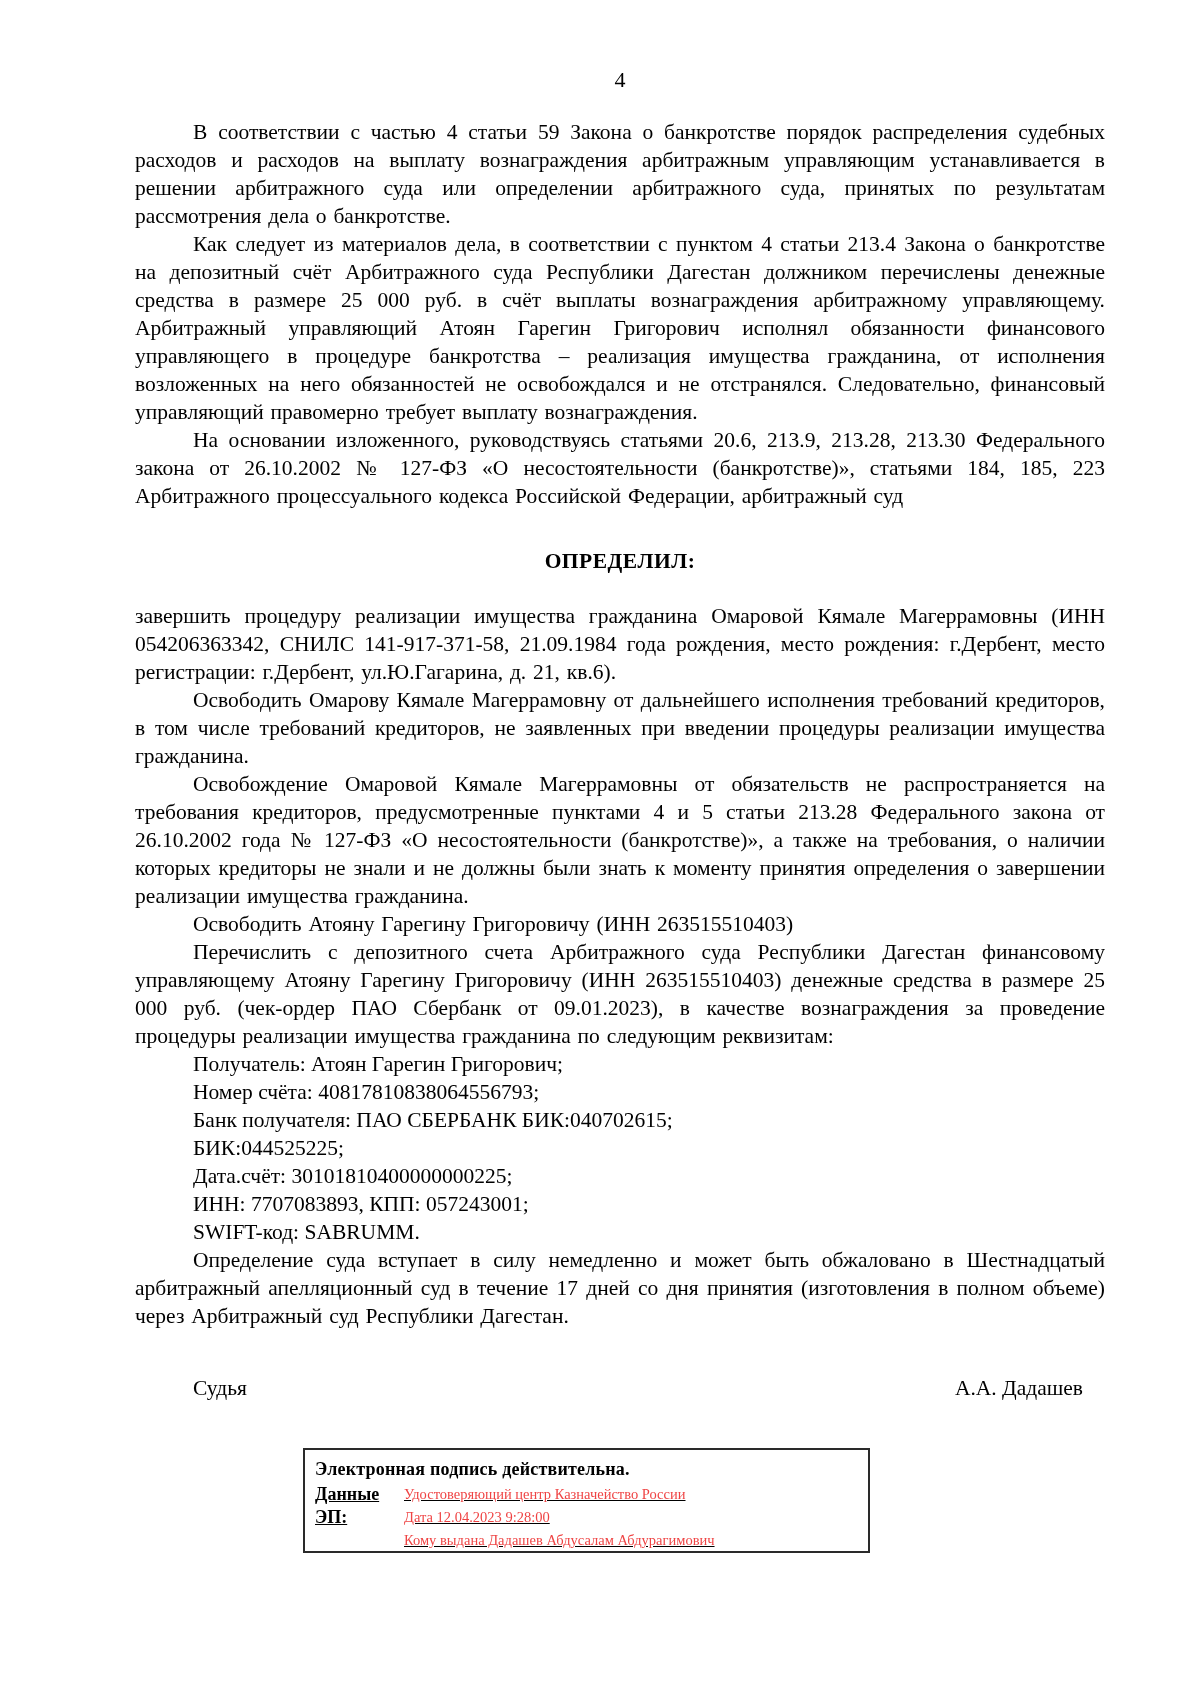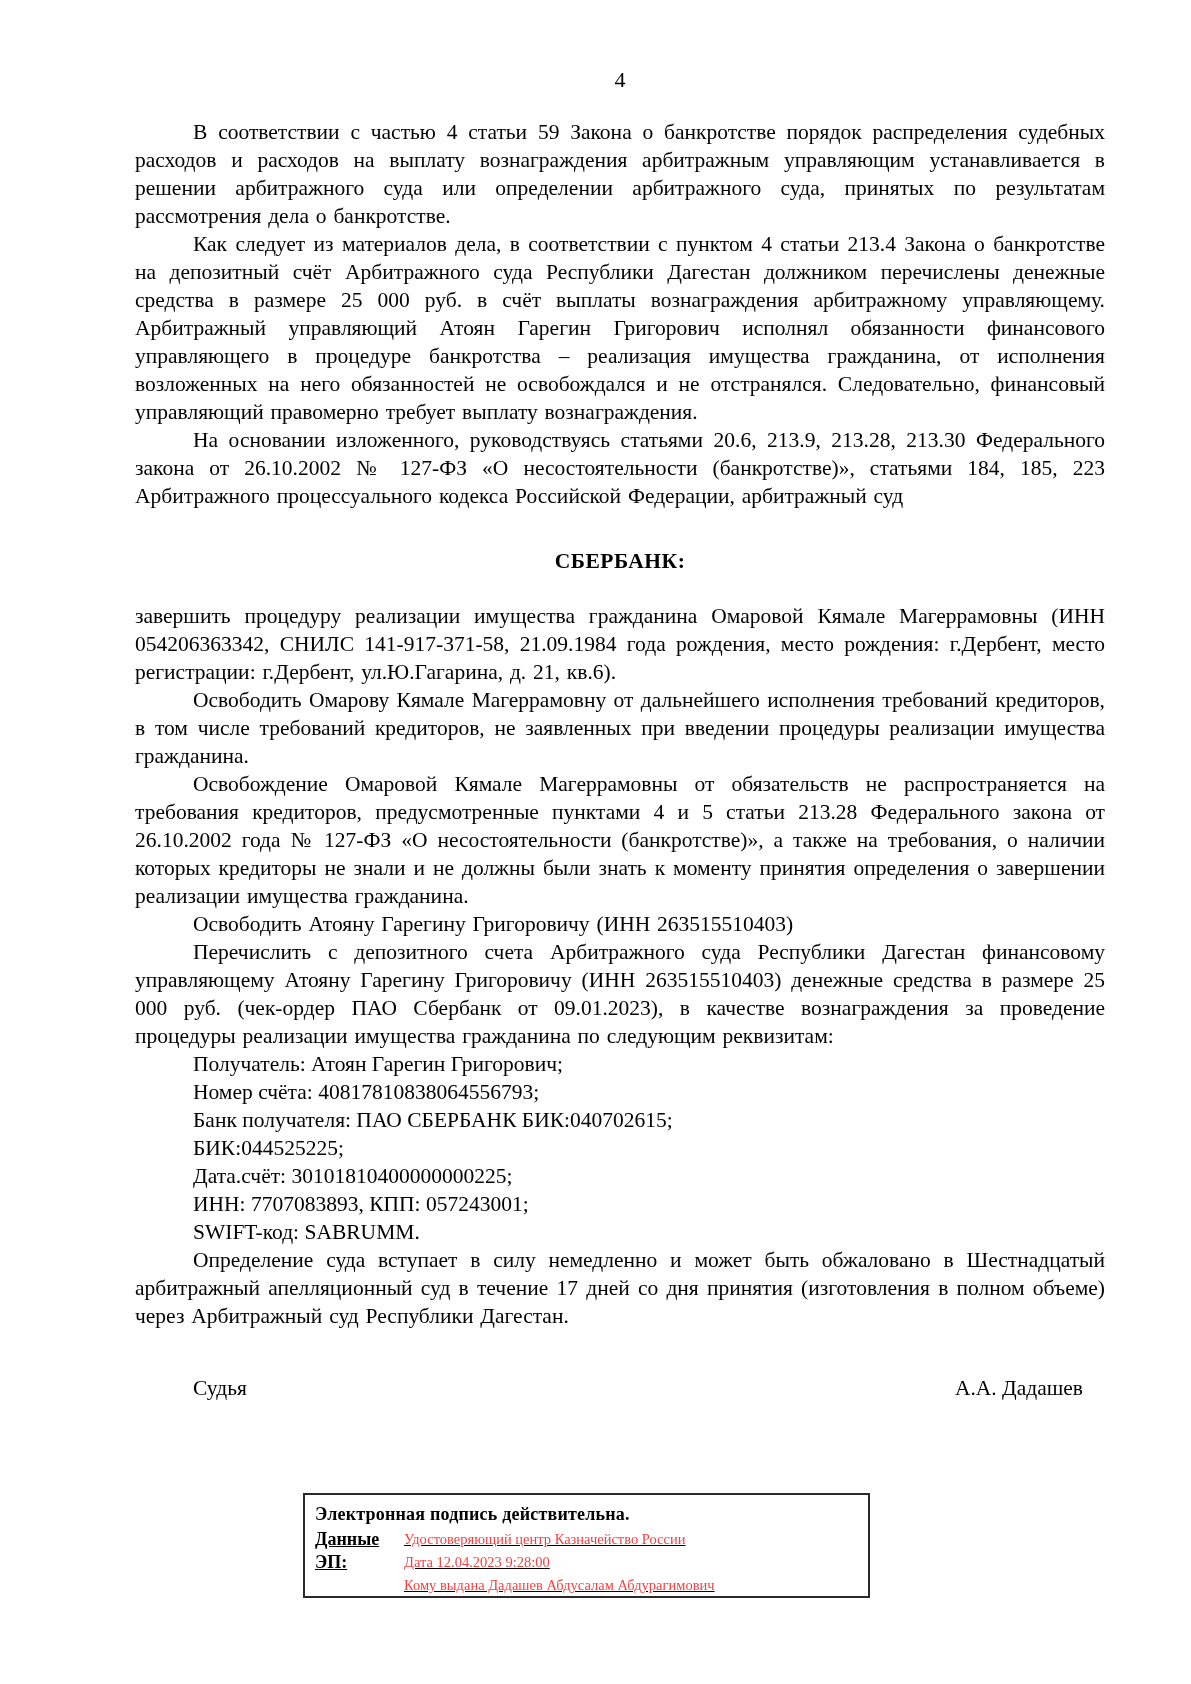--- a/index.html
+++ b/index.html
@@ -52,21 +52,21 @@
     padding-left: 58px;
     padding-right: 22px;
     display: flex;
     justify-content: space-between;
     font-size: 21.5px;
     line-height: 28px;
   }
   .esign-box {
     position: absolute;
     left: 303px;
-    top: 1493px;
+    top: 1448px;
     width: 567px;
     height: 105px;
     box-sizing: border-box;
     border: 2px solid #2a2a2a;
     padding: 8px 10px 6px 10px;
     background: #ffffff;
   }
   .esign-title {
     font-size: 18px;
     font-weight: bold;
@@ -96,21 +96,21 @@
 
 <div class="page">
   <div class="content">
 
     <div class="page-num">4</div>
 
     <p class="para indent">В соответствии с частью 4 статьи 59 Закона о банкротстве порядок распределения судебных расходов и расходов на выплату вознаграждения арбитражным управляющим устанавливается в решении арбитражного суда или определении арбитражного  суда, принятых по результатам рассмотрения дела о банкротстве.</p>
     <p class="para indent">Как следует из материалов дела, в соответствии с пунктом 4 статьи 213.4 Закона о банкротстве на депозитный счёт Арбитражного суда Республики Дагестан должником перечислены денежные средства в размере 25 000 руб. в счёт выплаты вознаграждения арбитражному управляющему. Арбитражный управляющий Атоян Гарегин Григорович исполнял обязанности финансового управляющего в процедуре банкротства – реализация имущества гражданина, от исполнения возложенных на него обязанностей не освобождался и не отстранялся. Следовательно, финансовый управляющий правомерно требует выплату вознаграждения.</p>
     <p class="para indent">На основании изложенного, руководствуясь статьями 20.6, 213.9, 213.28, 213.30 Федерального закона от 26.10.2002 № 127-ФЗ «О несостоятельности (банкротстве)», статьями 184, 185, 223 Арбитражного процессуального кодекса Российской Федерации, арбитражный суд</p>
 
-    <div class="ruling-heading">СБЕРБАНК:</div>
+    <div class="ruling-heading">ОПРЕДЕЛИЛ:</div>
 
     <p class="para">завершить процедуру реализации имущества гражданина Омаровой Кямале Магеррамовны (ИНН 054206363342, СНИЛС 141-917-371-58, 21.09.1984 года рождения, место рождения: г.Дербент, место регистрации: г.Дербент, ул.Ю.Гагарина, д. 21, кв.6).</p>
     <p class="para indent">Освободить Омарову Кямале Магеррамовну от дальнейшего исполнения требований кредиторов, в том числе требований кредиторов, не заявленных при введении процедуры реализации имущества гражданина.</p>
     <p class="para indent">Освобождение Омаровой Кямале Магеррамовны от обязательств не распространяется на требования кредиторов, предусмотренные пунктами 4 и 5 статьи 213.28 Федерального закона от 26.10.2002 года № 127-ФЗ «О несостоятельности (банкротстве)», а также на требования, о наличии которых кредиторы не знали и не должны были знать к моменту принятия определения о завершении реализации имущества гражданина.</p>
     <p class="para indent">Освободить Атояну Гарегину Григоровичу (ИНН 263515510403)</p>
     <p class="para indent">Перечислить с депозитного счета Арбитражного суда Республики Дагестан финансовому управляющему Атояну Гарегину Григоровичу (ИНН 263515510403) денежные средства в размере 25 000 руб. (чек-ордер ПАО Сбербанк от 09.01.2023), в качестве вознаграждения за проведение процедуры реализации имущества гражданина по следующим реквизитам:</p>
 
     <p class="req-line">Получатель: Атоян Гарегин Григорович;</p>
     <p class="req-line">Номер счёта: 40817810838064556793;</p>
     <p class="req-line">Банк получателя: ПАО СБЕРБАНК БИК:040702615;</p>

